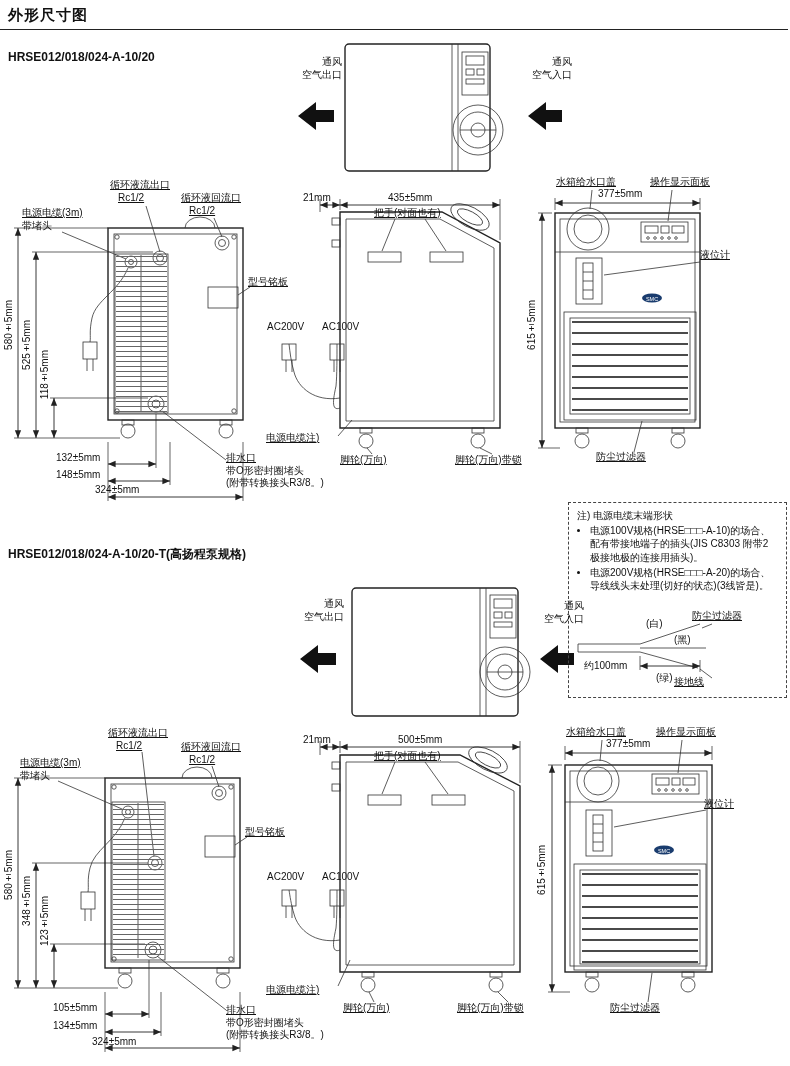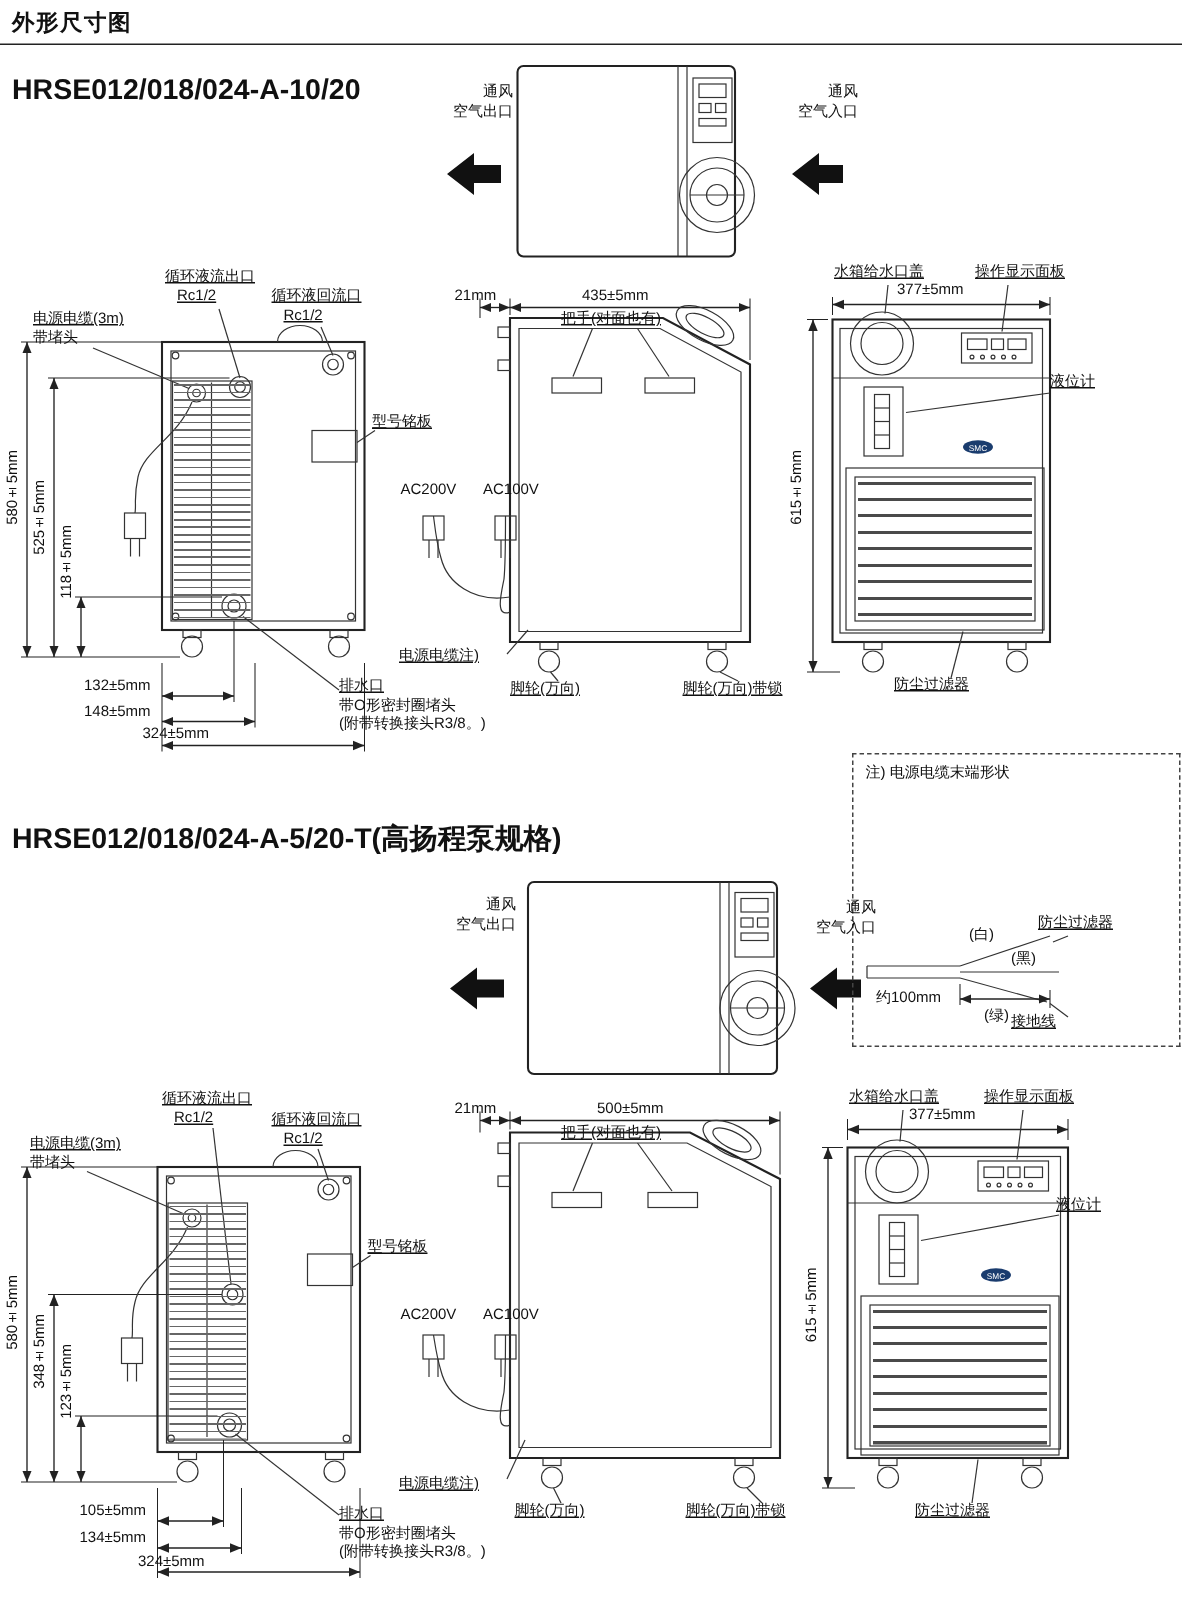--- a/index.html
+++ b/index.html
@@ -1,21 +1,21 @@
 <!DOCTYPE html>
 <html><head>
 <meta charset="utf-8">
 <style>
 *{margin:0;padding:0;box-sizing:border-box}
 html,body{background:#fff}
 body{font-family:"Liberation Sans","DejaVu Sans",sans-serif;color:#111}
 .page{position:relative;width:788px;height:1066px;background:#fff;overflow:hidden}
 .title{position:absolute;left:8px;top:6px;font-size:15px;font-weight:bold;letter-spacing:1px}
 .rule{position:absolute;left:0;top:29px;width:790px;border-top:1.5px solid #222}
-.heading{position:absolute;font-size:19px;font-weight:bold;white-space:nowrap}
+.heading{position:absolute;font-size:12px;font-weight:bold;white-space:nowrap}
 .lbl{position:absolute;font-size:10px;line-height:1.25;white-space:nowrap;color:#111}
 .lbl.c{text-align:right}
 .b{display:block}
 .ind{padding-left:8px}
 .u{text-decoration:underline}
 .vert{writing-mode:vertical-rl;transform:rotate(180deg)}
 .art{position:absolute;left:0;top:0}
 .dim{stroke:#222;stroke-width:0.9;fill:none}
 .ext{stroke:#222;stroke-width:0.7;fill:none}
 .ldr{stroke:#333;stroke-width:0.8;fill:none}
@@ -338,21 +338,21 @@
   </svg>
 
   <div class="grille vent" style="left:116px;top:256px;width:51px;height:156px"></div>
   <div class="grille slats" style="left:572px;top:321px;width:116px;height:92px"></div>
   <div class="grille vent" style="left:113px;top:804px;width:51px;height:155px"></div>
   <div class="grille slats" style="left:582px;top:873px;width:116px;height:90px"></div>
 
   <div class="title">外形尺寸图</div>
   <div class="rule"></div>
   <div class="heading" style="left:8px;top:50px">HRSE012/018/024-A-10/20</div>
-  <div class="heading" style="left:8px;top:546px">HRSE012/018/024-A-5/20-T(高扬程泵规格)</div>
+  <div class="heading" style="left:8px;top:546px">HRSE012/018/024-A-10/20-T(高扬程泵规格)</div>
 
   <div class="lbl c" style="left:278px;top:56px;width:64px">
     <span class="b">通风</span>
     <span class="b">空气出口</span>
   </div>
   <div class="lbl c" style="left:508px;top:56px;width:64px">
     <span class="b">通风</span>
     <span class="b">空气入口</span>
   </div>
 
@@ -392,20 +392,24 @@
 
   <div class="lbl u" style="left:556px;top:176px">水箱给水口盖</div>
   <div class="lbl u" style="left:650px;top:176px">操作显示面板</div>
   <div class="lbl" style="left:598px;top:188px">377±5mm</div>
   <div class="lbl vert" style="left:526px;top:300px">615±5mm</div>
   <div class="lbl u" style="left:700px;top:249px">液位计</div>
   <div class="lbl u" style="left:596px;top:451px">防尘过滤器</div>
 
   <div class="note-box">
     <div>注) 电源电缆末端形状</div>
+    <ul>
+      <li>电源100V规格(HRSE□□□-A-10)的场合、配有带接地端子的插头(JIS C8303 附带2极接地极的连接用插头)。</li>
+      <li>电源200V规格(HRSE□□□-A-20)的场合、导线线头未处理(切好的状态)(3线皆是)。</li>
+    </ul>
   </div>
   <div class="lbl" style="left:646px;top:618px">(白)</div>
   <div class="lbl u" style="left:692px;top:610px">防尘过滤器</div>
   <div class="lbl" style="left:674px;top:634px">(黑)</div>
   <div class="lbl" style="left:584px;top:660px">约100mm</div>
   <div class="lbl" style="left:656px;top:672px">(绿)</div>
   <div class="lbl u" style="left:674px;top:676px">接地线</div>
 
   <div class="lbl c" style="left:280px;top:598px;width:64px">
     <span class="b">通风</span>

